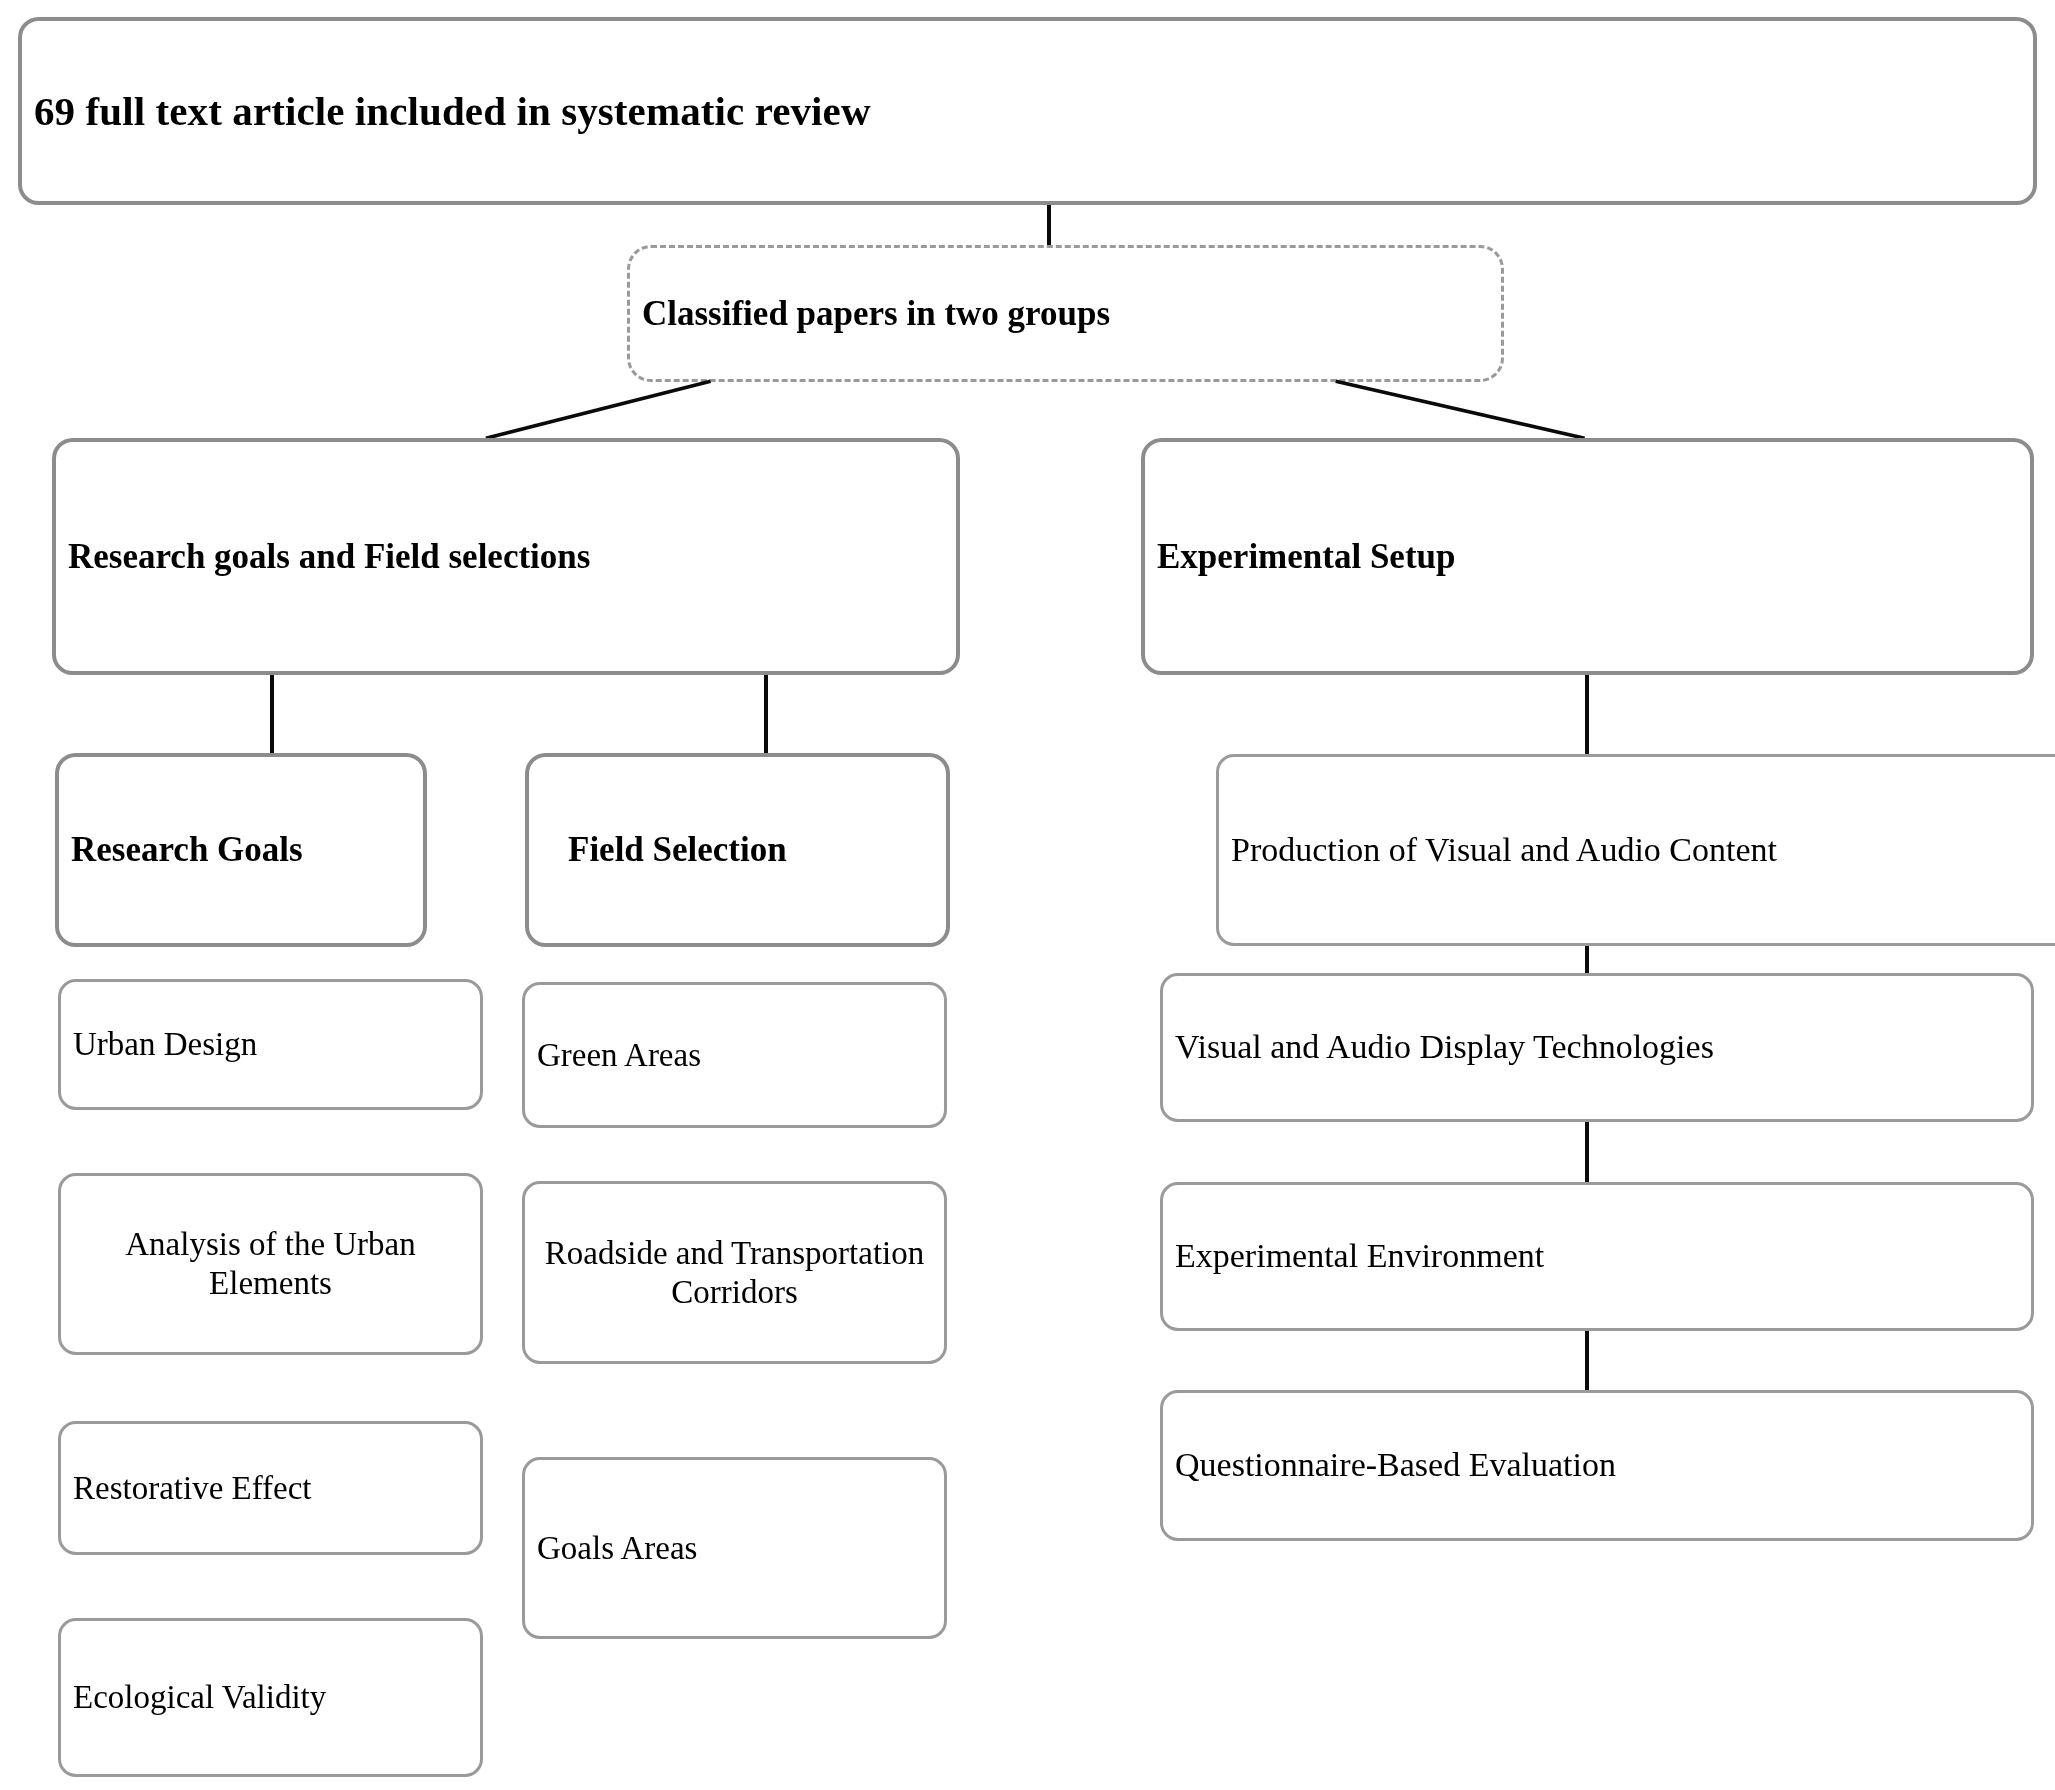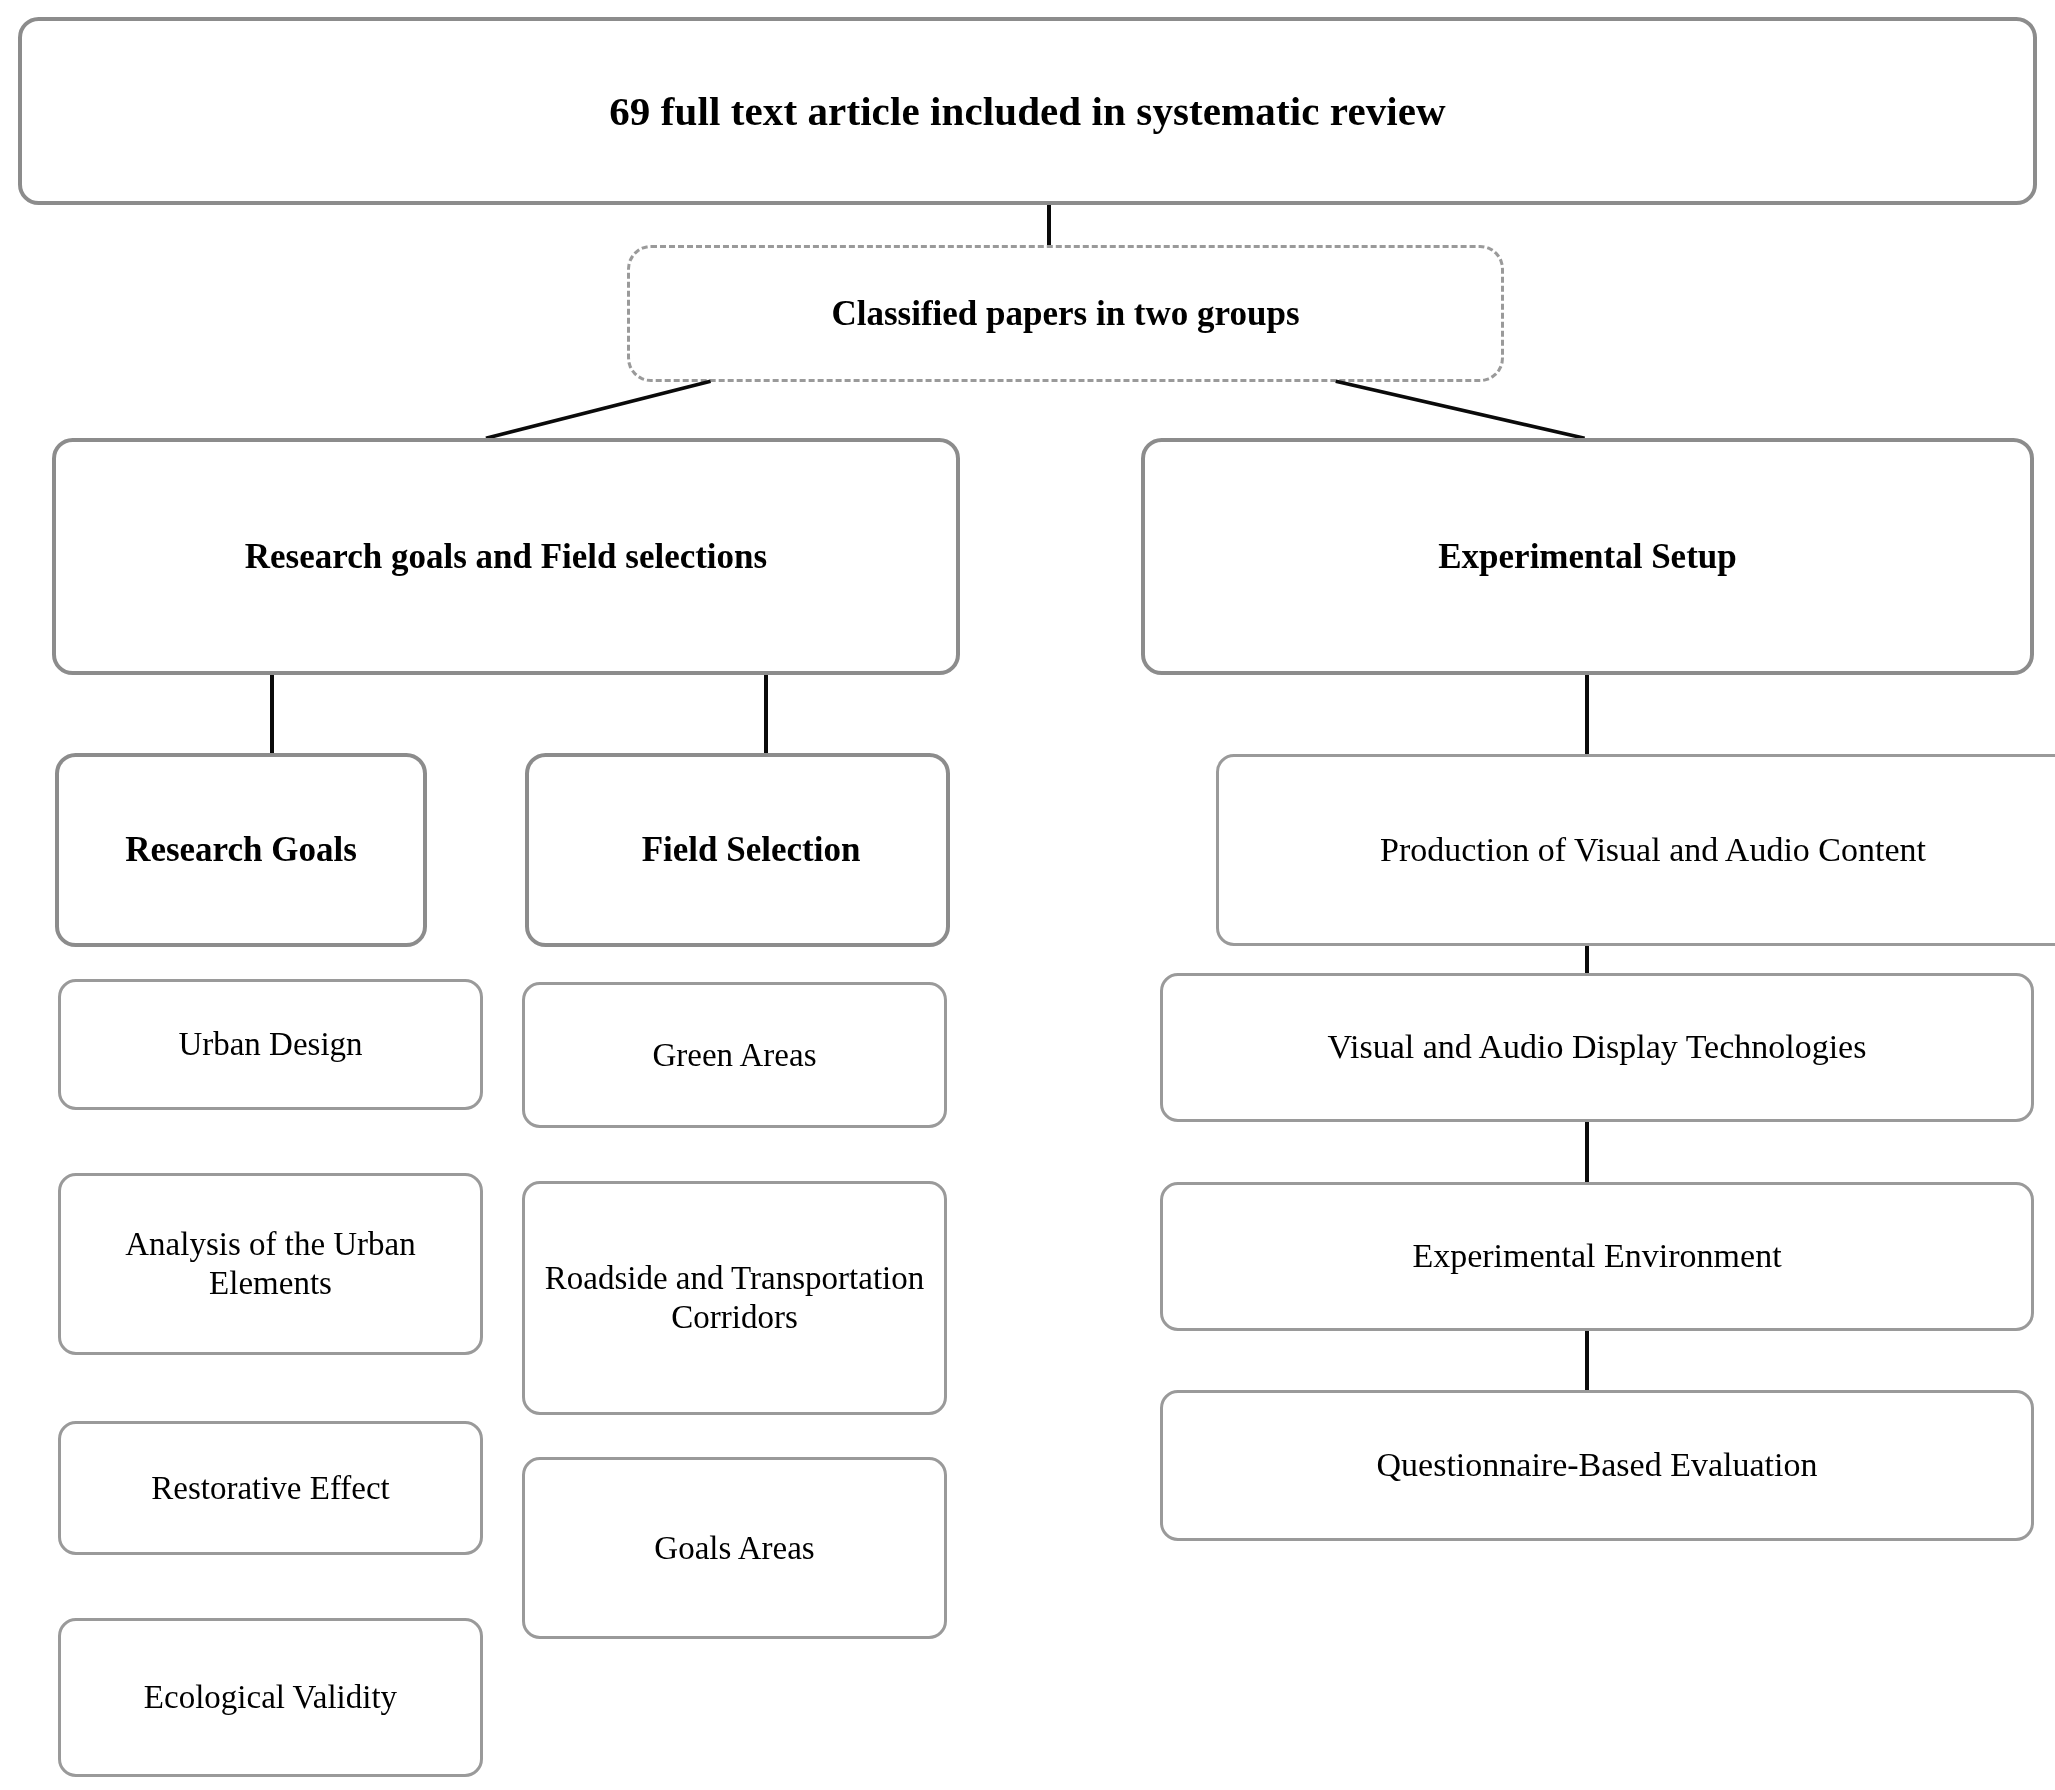--- a/index.html
+++ b/index.html
@@ -17,21 +17,21 @@
     height: 1790px;
     background: #ffffff;
     overflow: hidden;
   }
 
   .node {
     position: absolute;
     box-sizing: border-box;
     display: flex;
     align-items: center;
-    justify-content: center;
+    justify-content: flex-start;
     text-align: center;
     background: #ffffff;
     border: 4.3px solid #8c8c8c;
     border-radius: 20.6px;
     line-height: 1.18;
     padding: 4.9px 12px;
   }
 
   .node.thin {
     border-width: 3px;
@@ -119,21 +119,21 @@
   <div class="node thin f-54" style="left:58px; top:1421px; width:425px; height:134px;">
     <span>Restorative Effect</span>
   </div>
   <div class="node thin f-54" style="left:58px; top:1618px; width:425px; height:159px;">
     <span>Ecological Validity</span>
   </div>
 
   <div class="node thin f-54" style="left:522px; top:982px; width:425px; height:146px;">
     <span>Green Areas</span>
   </div>
-  <div class="node thin f-54" style="left:522px; top:1181px; width:425px; height:234px;">
+  <div class="node thin f-54" style="left:522px; top:1181px; width:425px; height:183px;">
     <span>Roadside and Transportation Corridors</span>
   </div>
   <div class="node thin f-54" style="left:522px; top:1457px; width:425px; height:182px;">
     <span>Goals Areas</span>
   </div>
 
   <div class="vline" style="left:1585px; top:675px; height:79px;"></div>
   <div class="vline" style="left:1585px; top:906px; height:67px;"></div>
   <div class="vline" style="left:1585px; top:1122px; height:60px;"></div>
   <div class="vline" style="left:1585px; top:1331px; height:60px;"></div>

